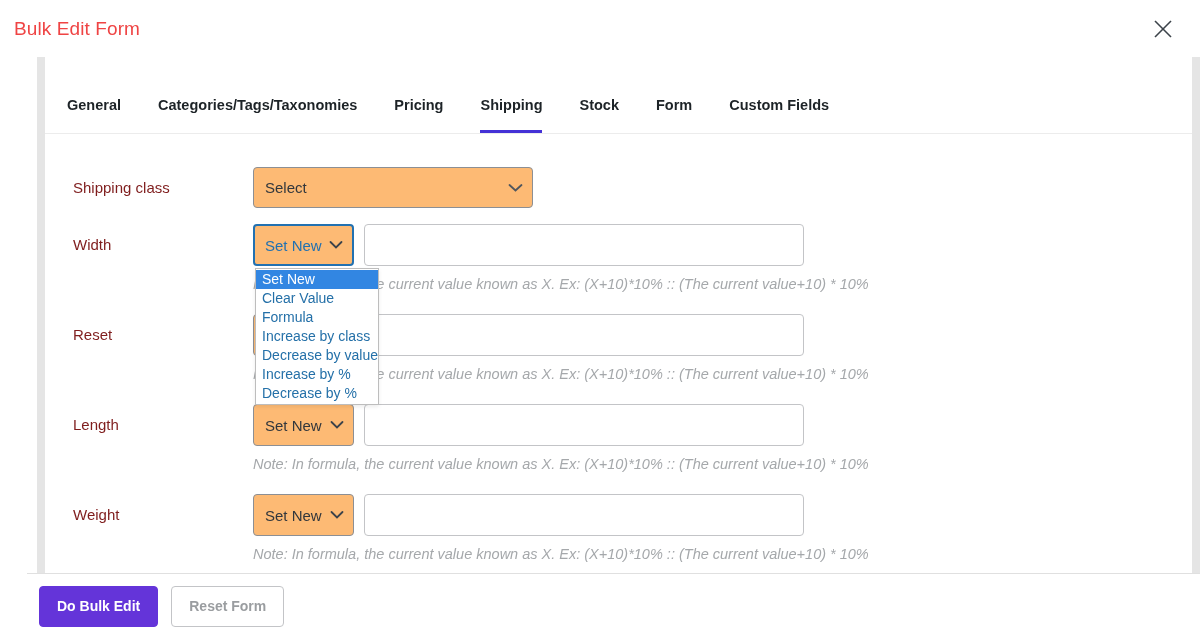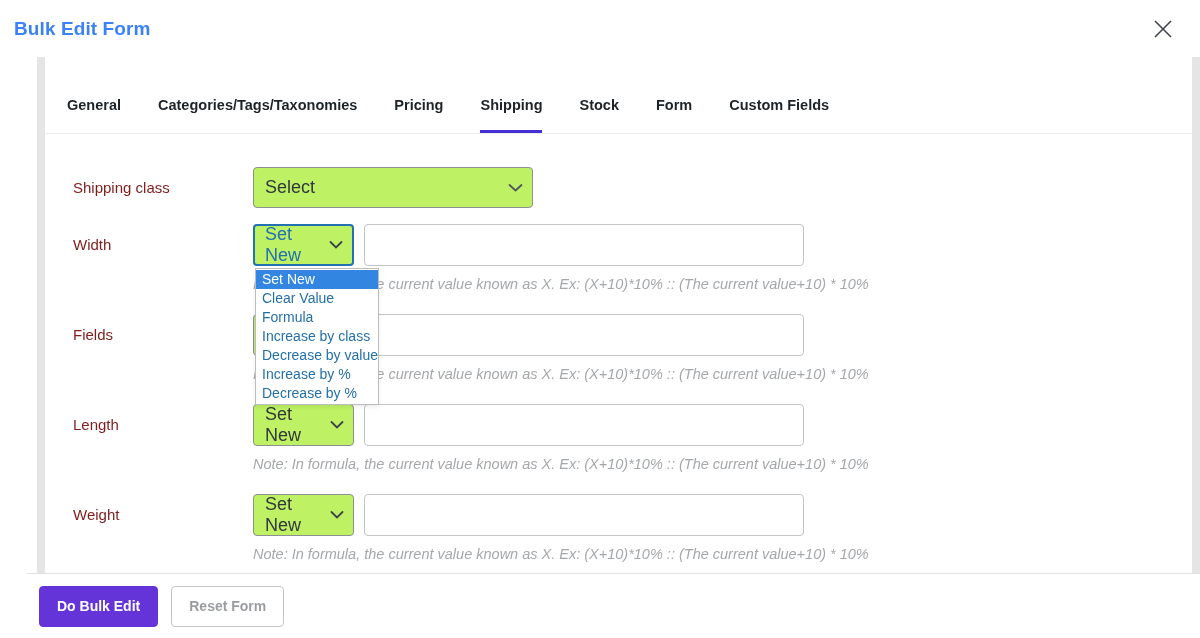--- a/index.html
+++ b/index.html
@@ -16,22 +16,22 @@
     height: 57px;
     background: #ffffff;
     display: flex;
     align-items: center;
     justify-content: space-between;
     padding: 0 20px 0 14px;
     flex: 0 0 auto;
   }
   .modal-title {
     font-size: 19px;
-    font-weight: 700;
-    color: #3b82f6;
+    font-weight: 400;
+    color: #ef4444;
     letter-spacing: 0.1px;
     text-align: right;
   }
   .close-btn {
     width: 34px; height: 34px;
     display: flex; align-items: center; justify-content: center;
     cursor: pointer;
     background: none; border: none;
   }
 
@@ -80,27 +80,27 @@
     font-size: 15px;
     color: #7f1d1d;
     line-height: 42px;
   }
   .row-controls { position: relative; }
   .controls-line { display: flex; gap: 10px; }
 
   .select-box {
     position: relative;
     height: 42px;
-    background: #bef264;
+    background: #fdba74;
     border: 1px solid #8c8f94;
     border-radius: 4px;
     display: flex;
     align-items: center;
     padding: 0 28px 0 11px;
-    font-size: 18px;
+    font-size: 15px;
     color: #32373c;
     cursor: pointer;
   }
   .select-wide { width: 280px; height: 41px; }
   .select-sm { width: 101px; }
   .select-box .chev {
     position: absolute;
     right: 9px; top: 50%;
     transform: translateY(-50%);
     display: flex;
@@ -254,21 +254,21 @@
               <div class="option">Formula</div>
               <div class="option">Increase by class</div>
               <div class="option">Decrease by value</div>
               <div class="option">Increase by %</div>
               <div class="option">Decrease by %</div>
             </div>
           </div>
         </div>
 
         <div class="form-row">
-          <div class="row-label">Fields</div>
+          <div class="row-label">Reset</div>
           <div class="row-controls">
             <div class="controls-line">
               <div class="select-box select-sm">
                 <span>Set New</span>
                 <span class="chev">
                   <svg width="14" height="9" viewBox="0 0 14 9">
                       <path d="M1.5 1.5 L7 7 L12.5 1.5" fill="none" stroke="#3c434a" stroke-width="1.8" stroke-linecap="round"></path>
                     </svg>
                 </span>
               </div>

